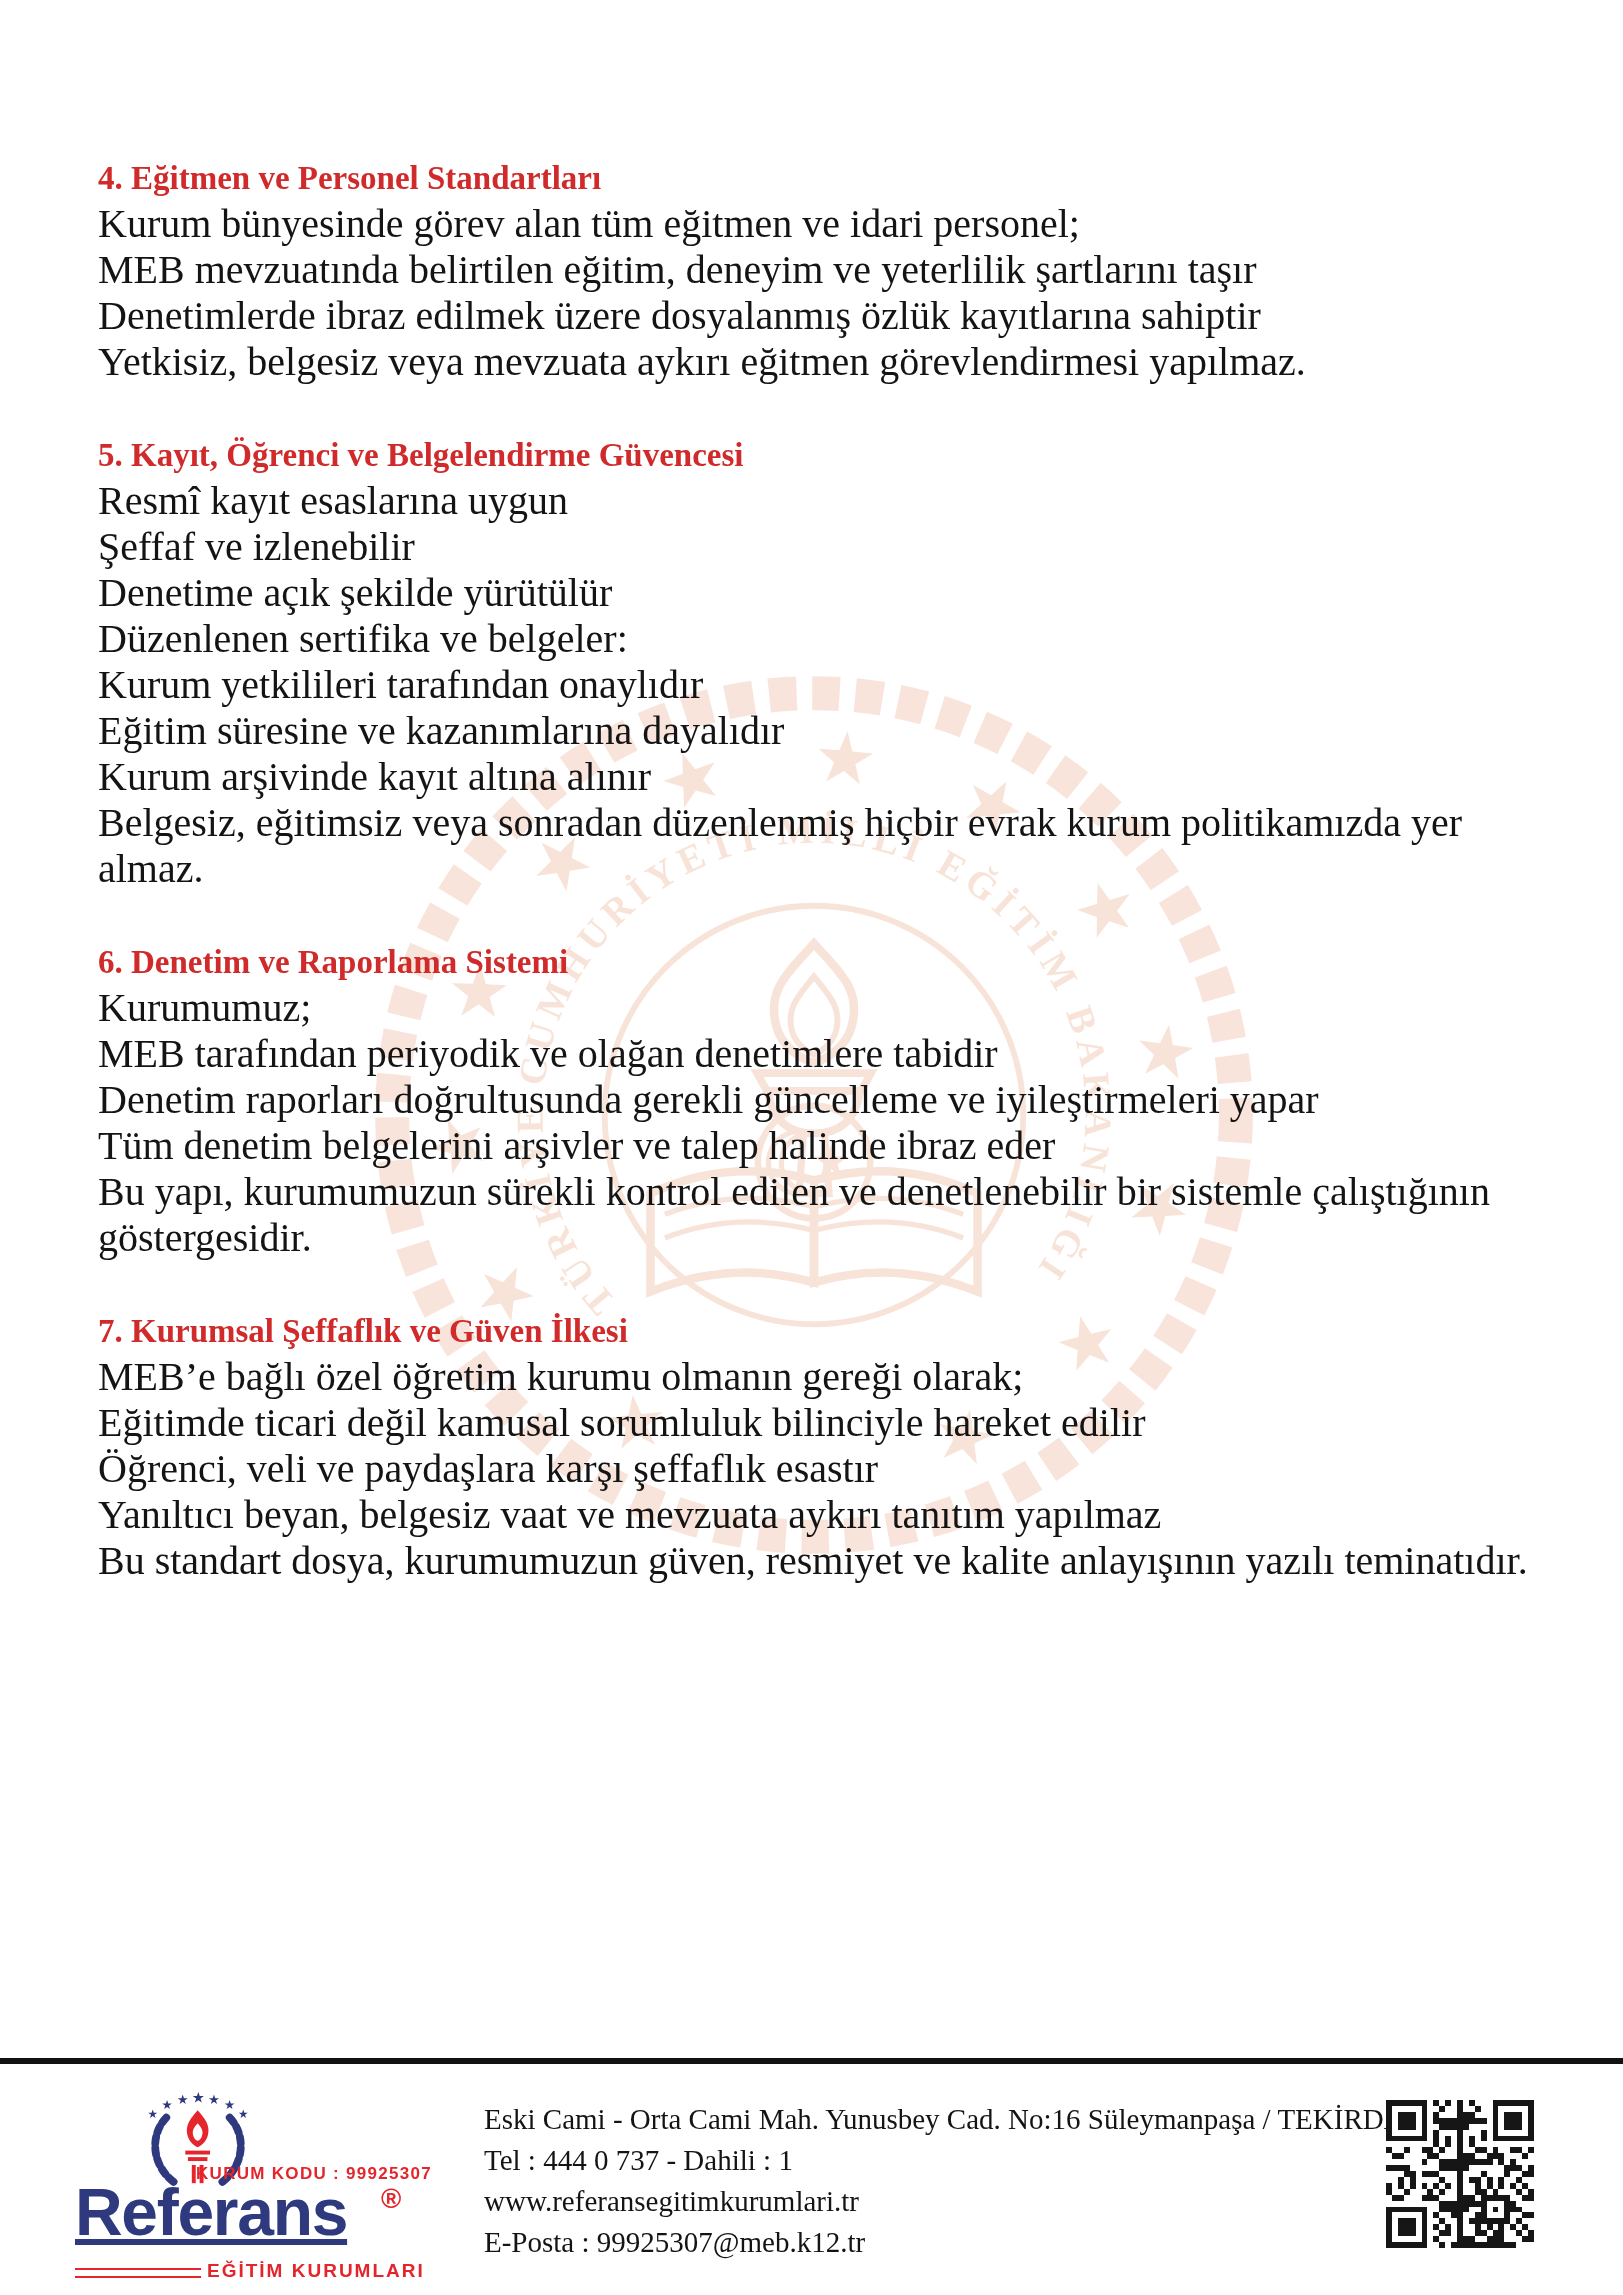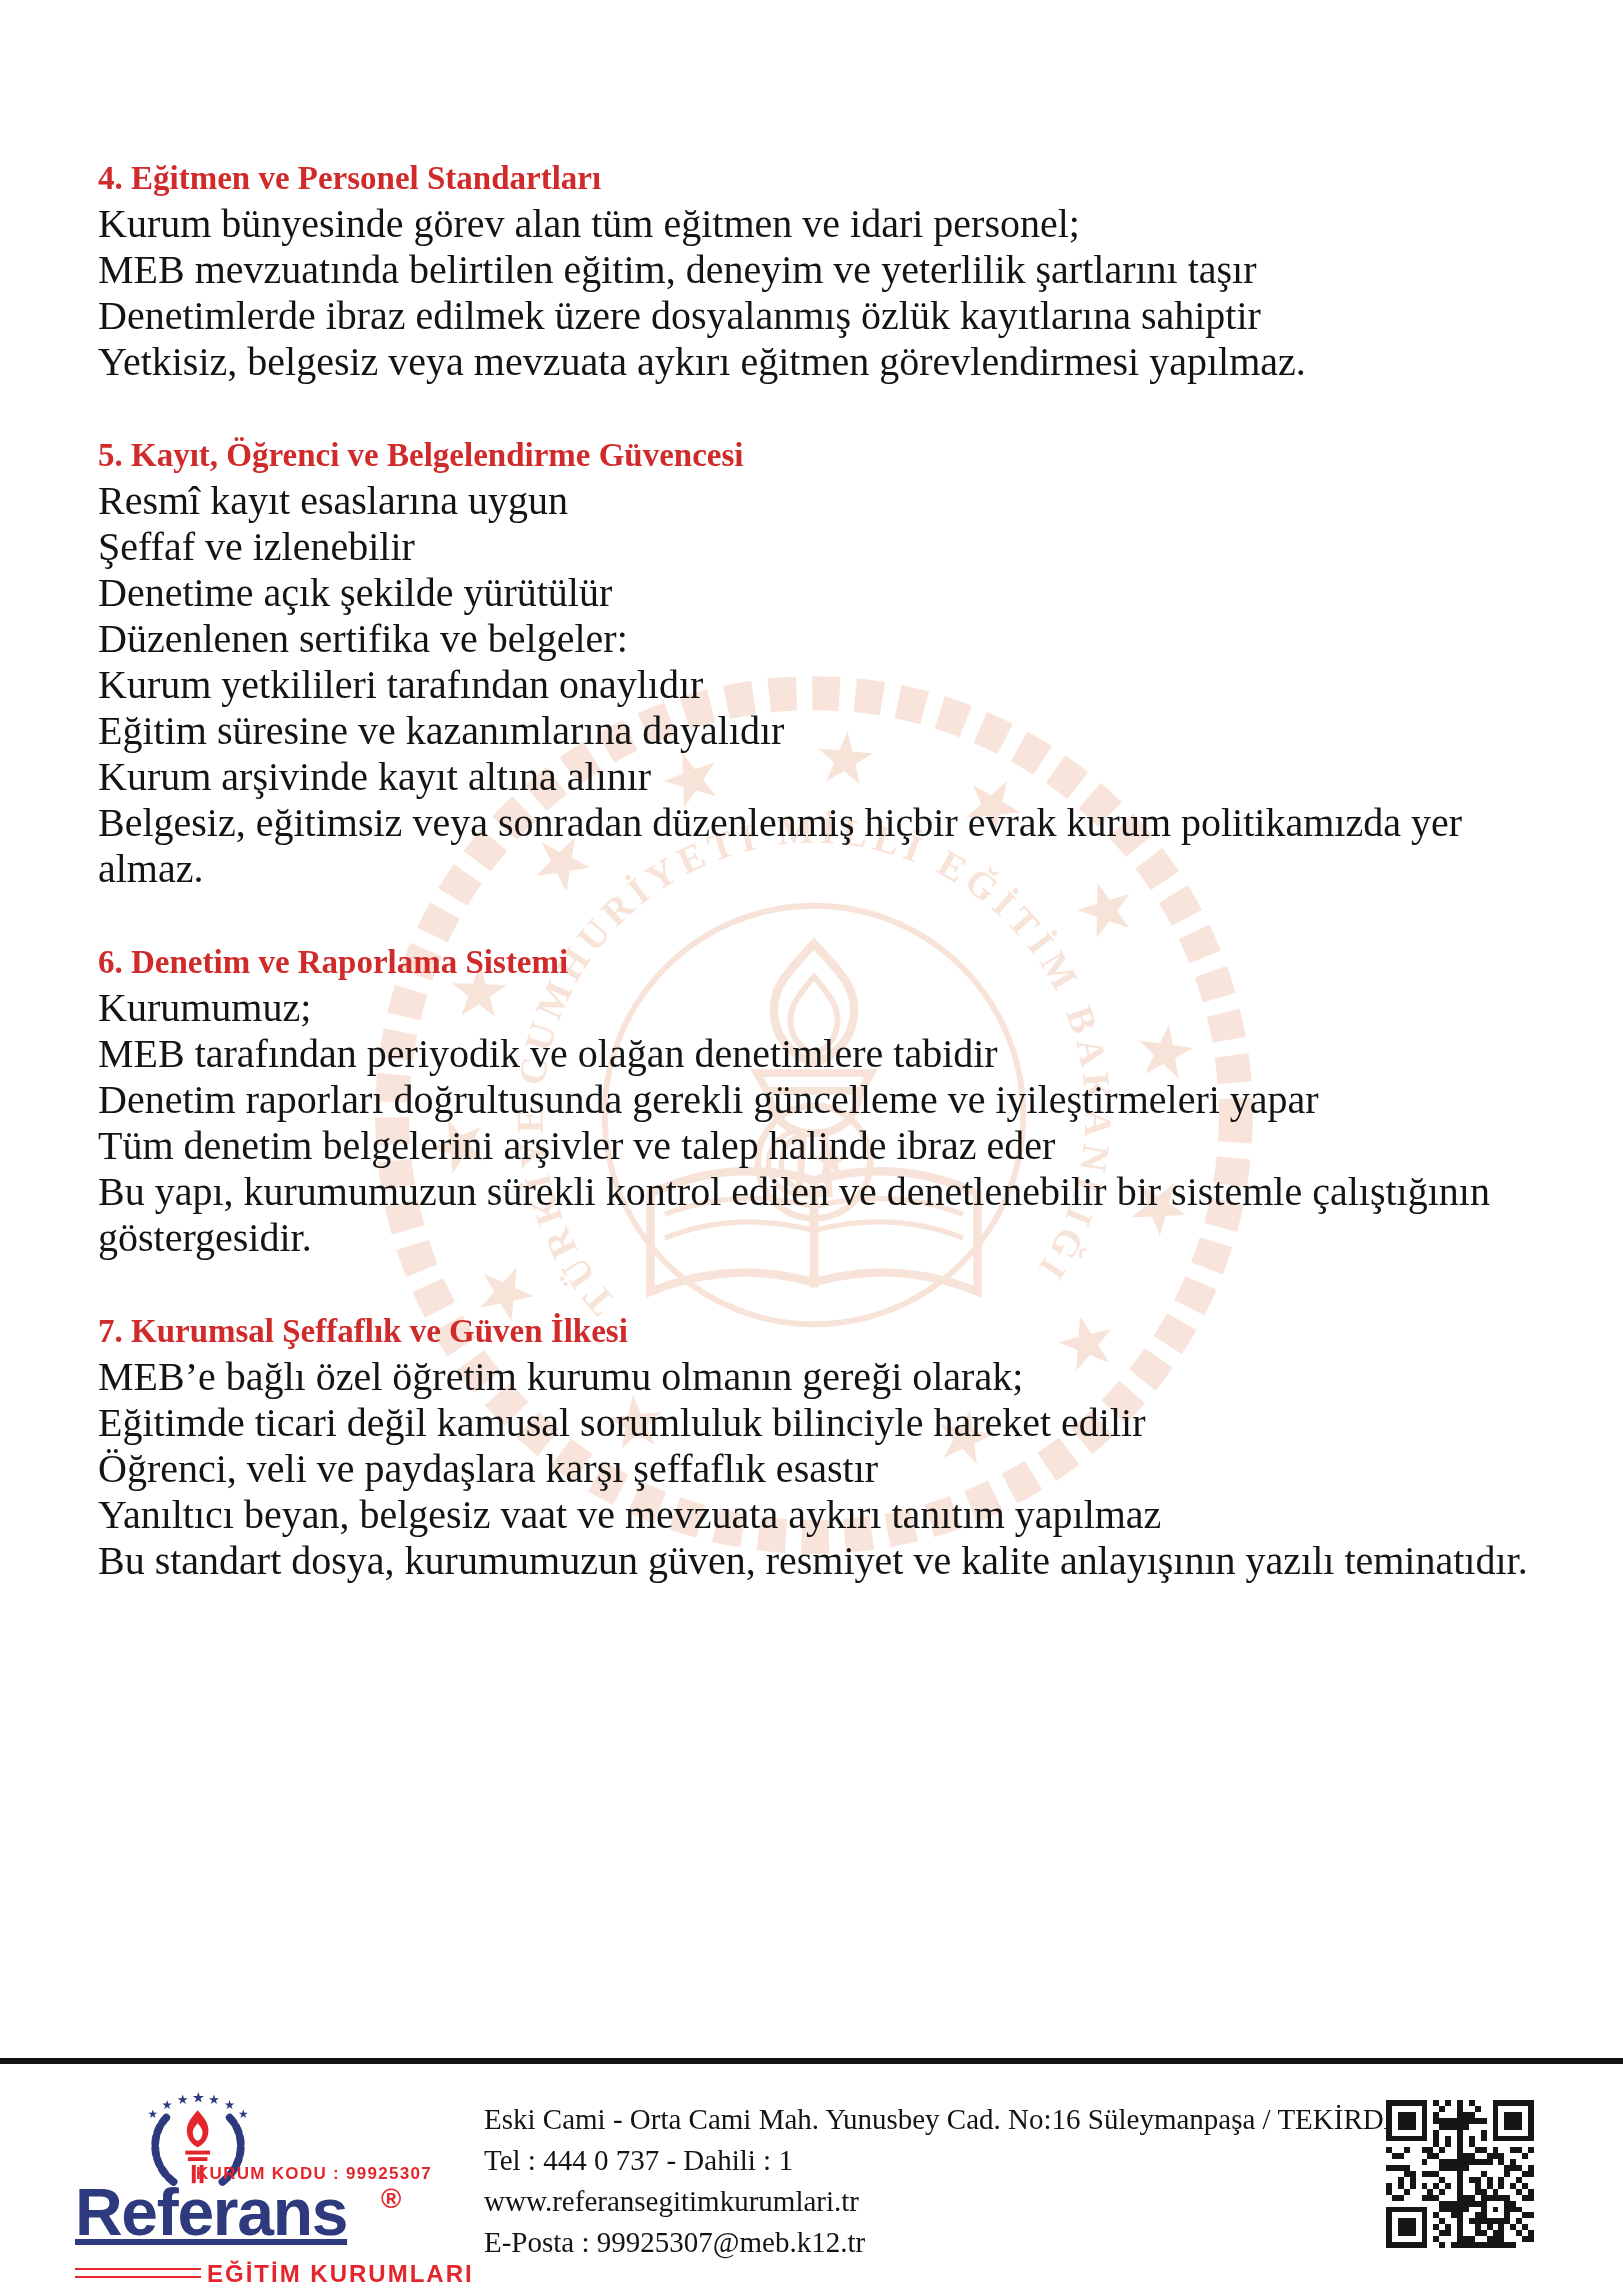--- a/index.html
+++ b/index.html
@@ -20,21 +20,21 @@
   
   .footer-divider{position:absolute;left:0;top:2058px;width:1623px;height:5.9px;background:#121212;z-index:2;}
   .footer{position:absolute;left:0;top:2064px;width:1623px;height:232px;z-index:2;}
   .logo{position:absolute;left:75px;top:27px;width:353px;height:196px;font-family:"Liberation Sans",sans-serif;}
   .logo-icon{position:absolute;left:59px;top:1.3px;width:128px;height:99px;}
   .logo-kodu{position:absolute;left:121px;top:73px;font-size:17px;font-weight:bold;color:#e4252b;letter-spacing:1.3px;white-space:nowrap;}
   .logo-word{position:absolute;left:0px;top:88px;font-size:66px;line-height:1;font-weight:bold;color:#2e3a7d;letter-spacing:-1.3px;white-space:nowrap;text-decoration:underline;}
   .logo-reg{position:absolute;left:306px;top:92px;font-size:27.5px;font-weight:bold;color:#e4252b;}
   .logo-subrow{position:absolute;left:0px;top:169px;width:353px;height:27.5px;}
   .logo-dline{position:absolute;left:0;top:7.9px;width:126px;height:5.9px;border-top:2.6px solid #e4252b;border-bottom:2.6px solid #e4252b;}
-  .logo-sub{position:absolute;left:132px;top:0px;font-size:24px;font-weight:bold;color:#e4252b;letter-spacing:2px;white-space:nowrap;}
+  .logo-sub{position:absolute;left:132px;top:0px;font-size:19px;font-weight:bold;color:#e4252b;letter-spacing:2px;white-space:nowrap;}
   .contact{position:absolute;left:484px;top:35px;}
   .contact p{font-size:29px;line-height:41px;margin:0;color:#141414;}
   .qr{position:absolute;left:1386px;top:36px;width:148px;height:148px;}
 </style>
 </head>
 <body>
 
 <svg class="watermark" viewBox="0 0 1480 1480" xmlns="http://www.w3.org/2000/svg" aria-hidden="true">
   <defs>
     <path id="wm-star" d="M0,-44 L10,-13.8 L41.8,-13.6 L16.2,5.3 L25.9,35.6 L0,17 L-25.9,35.6 L-16.2,5.3 L-41.8,-13.6 L-10,-13.8 Z"></path>

